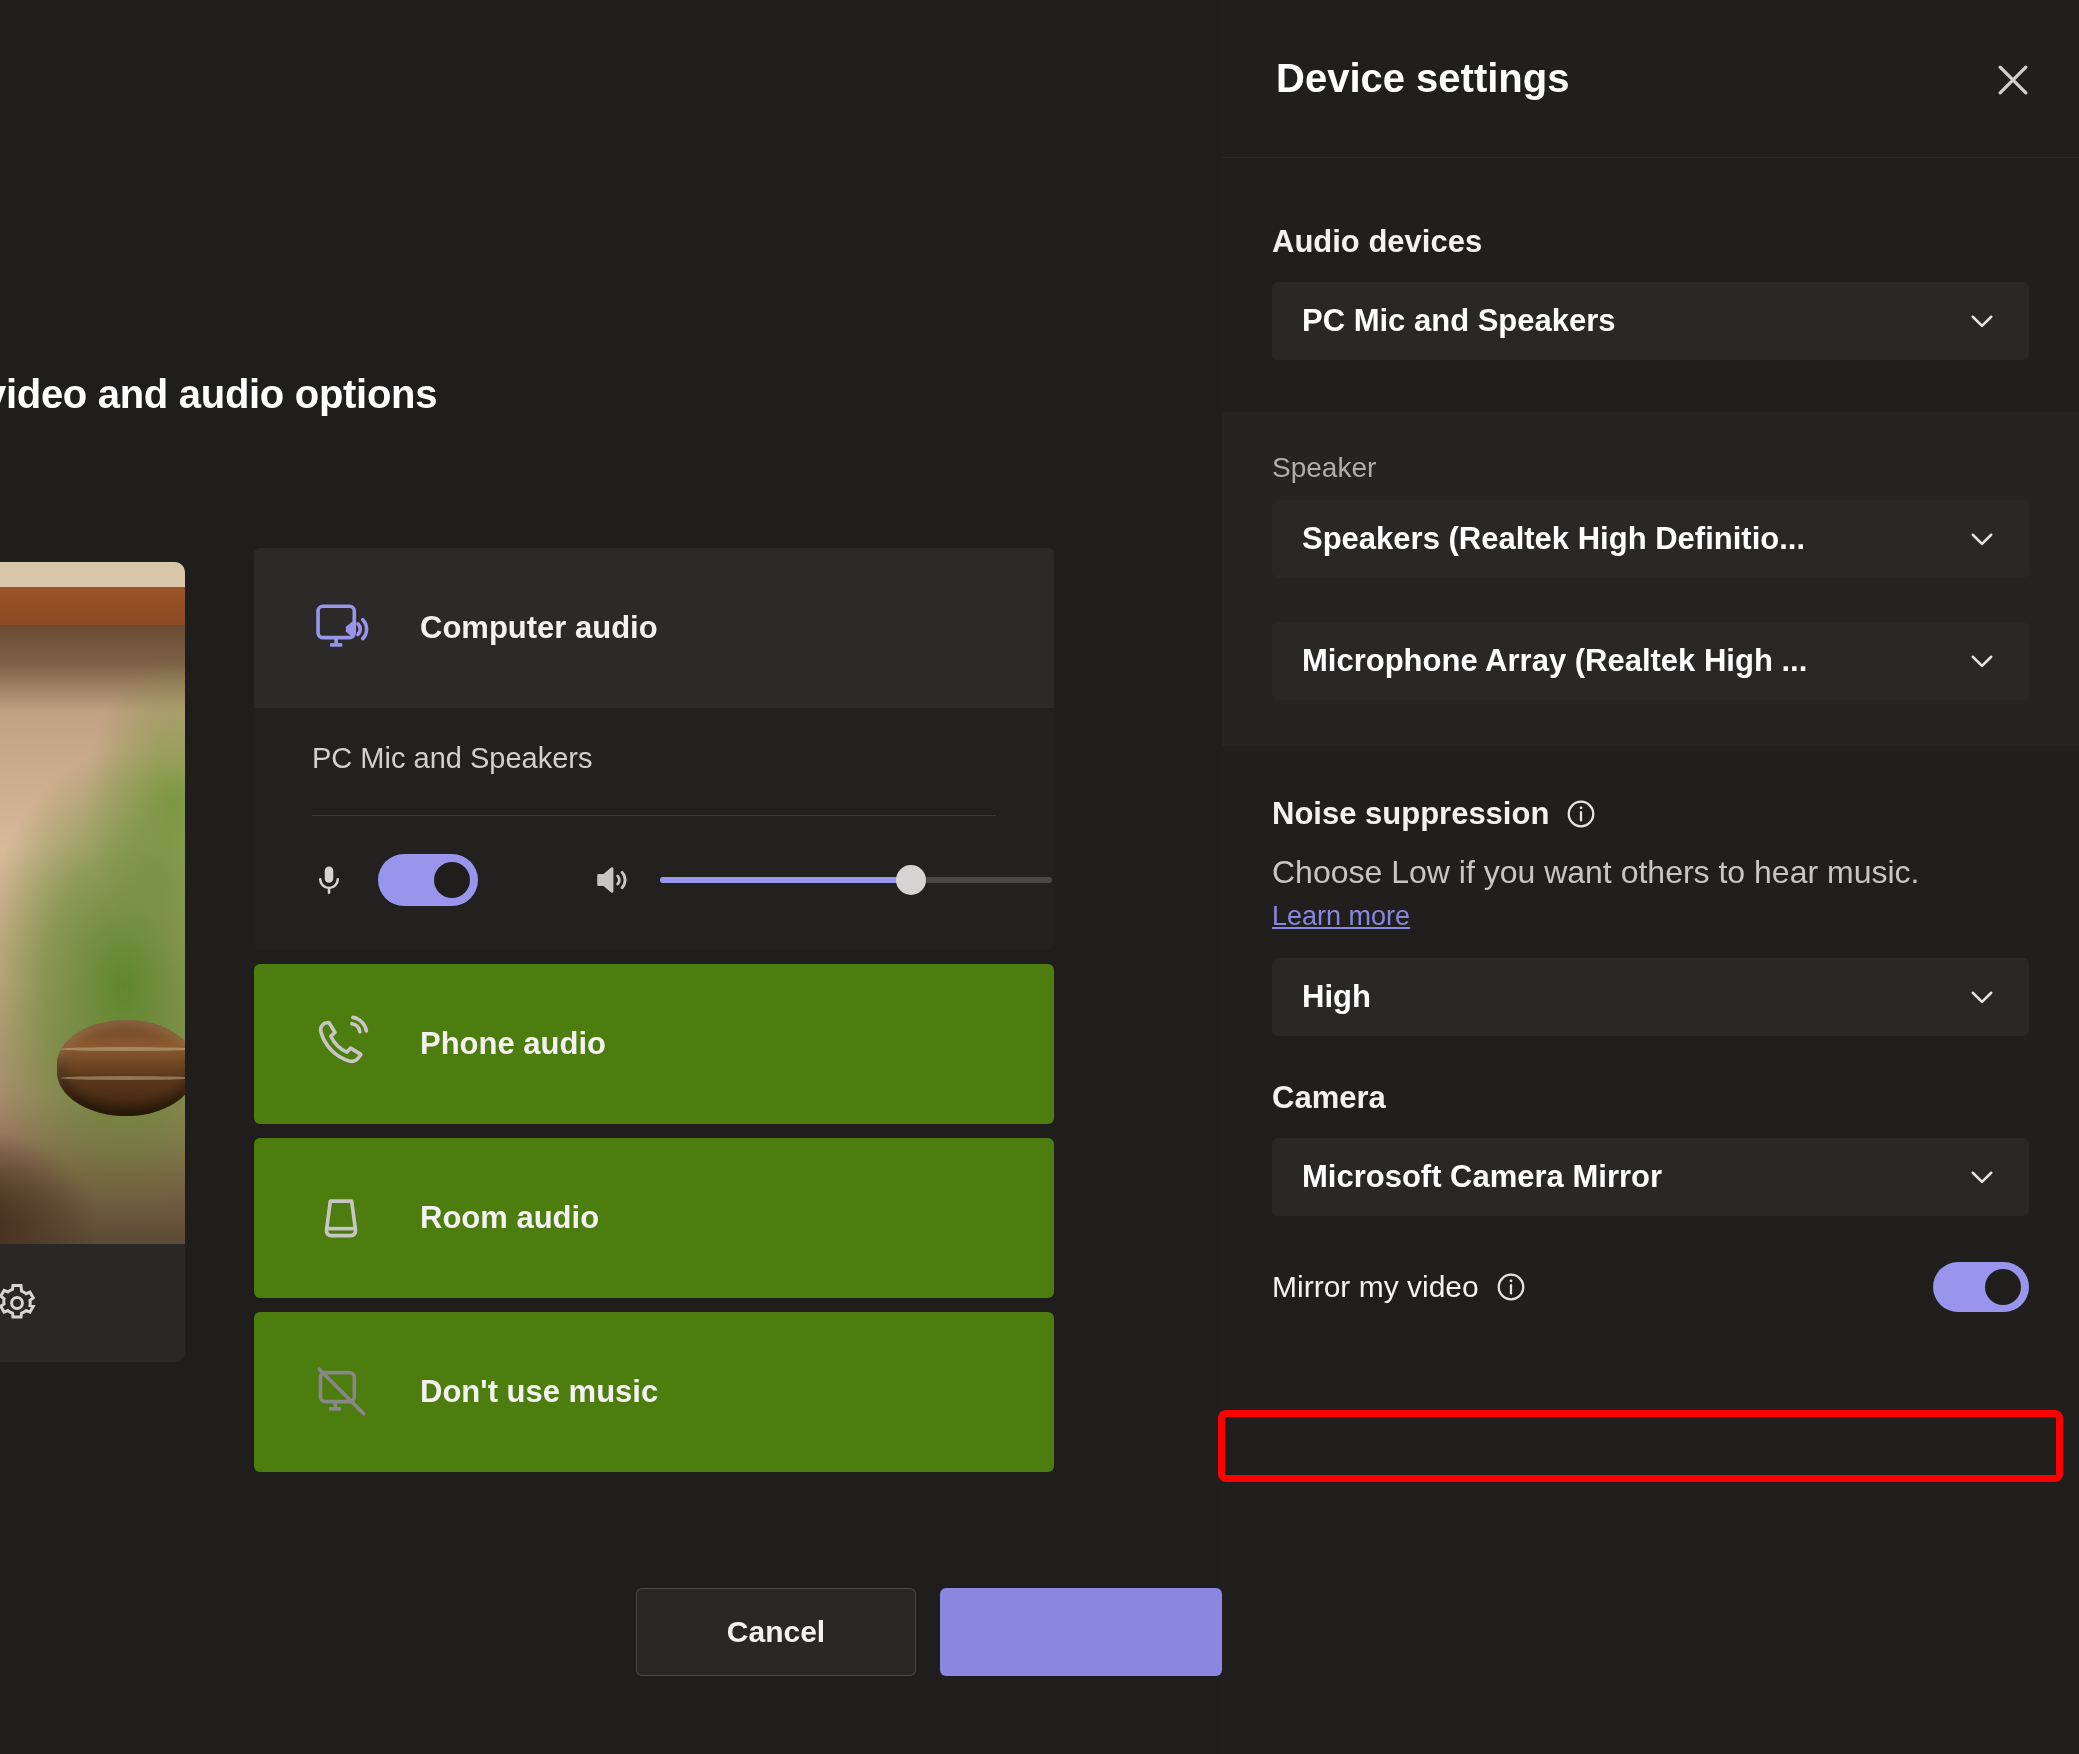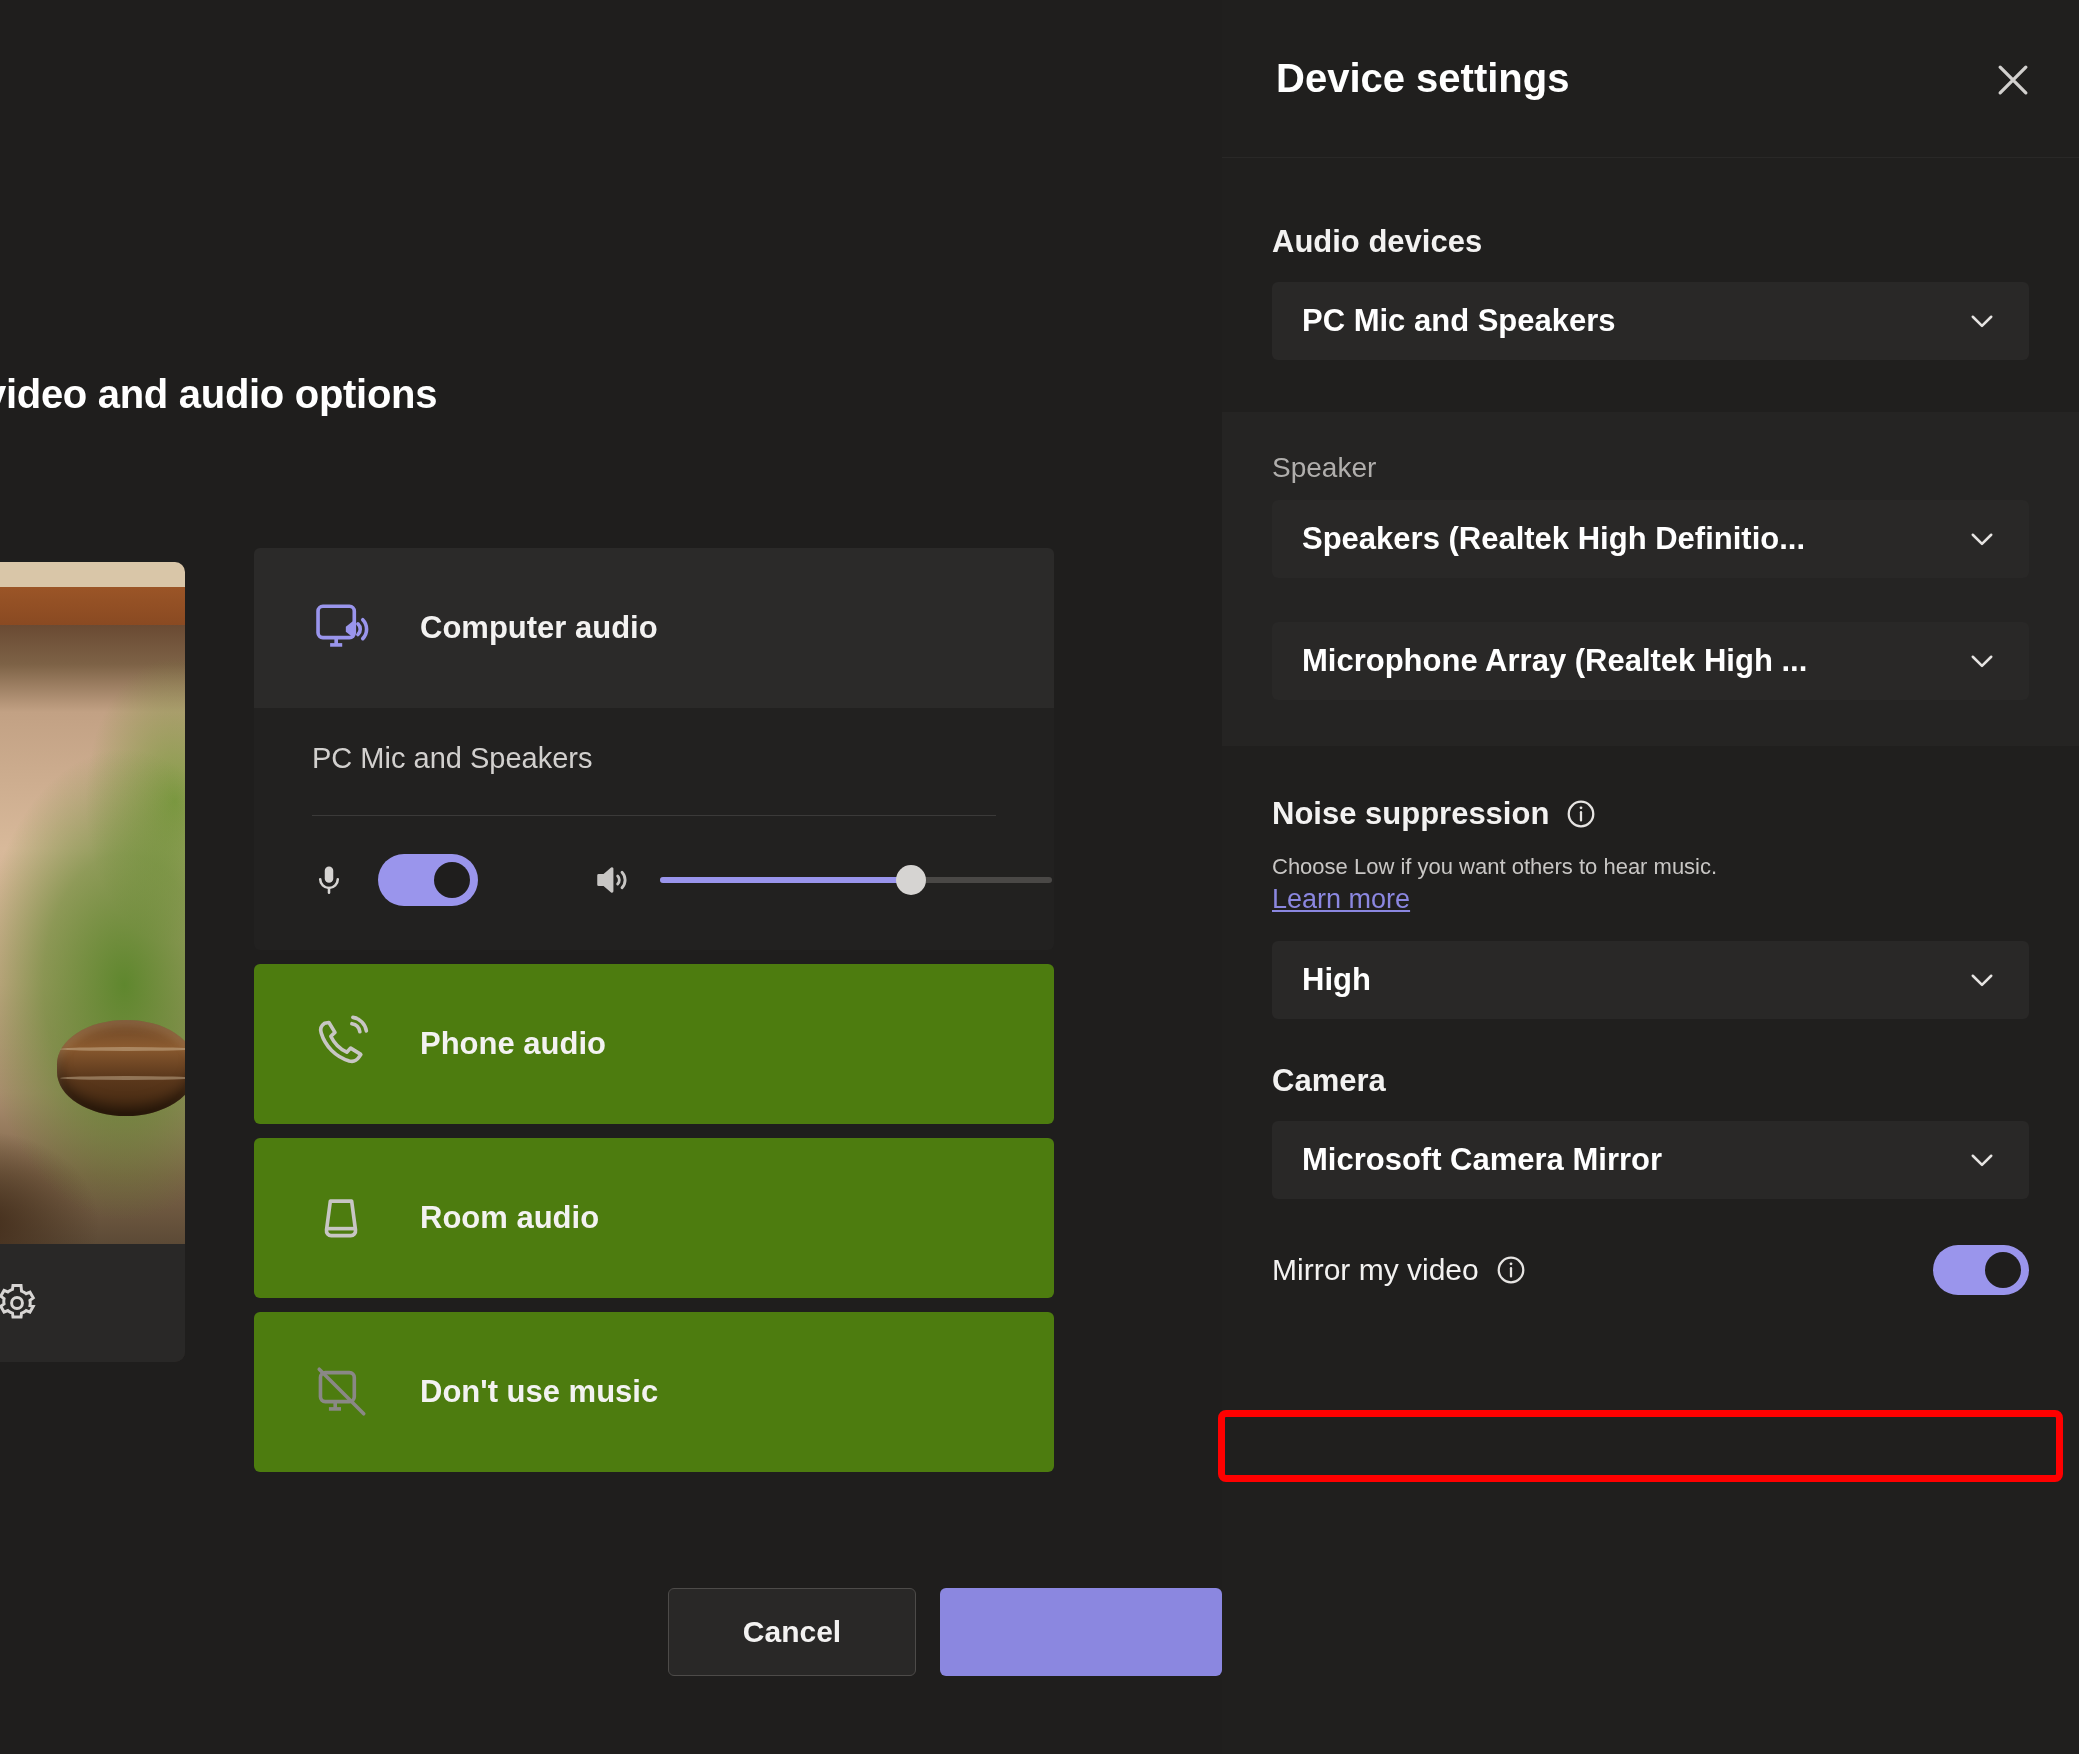--- a/index.html
+++ b/index.html
@@ -104,21 +104,21 @@
   .vol-fill { position: absolute; left: 0; top: 0; height: 6px; border-radius: 3px; background: #9a95ec; }
   .vol-thumb {
     position: absolute; top: 50%; width: 30px; height: 30px;
     border-radius: 50%; background: #d6d4d2; transform: translate(-50%, -50%);
   }
 
   
   .footer { position: absolute; left: 254px; top: 1588px; width: 968px; height: 90px; }
   .btn-cancel {
     position: absolute; right: 306px; top: 0;
-    width: 248px; height: 88px; border-radius: 6px;
+    width: 280px; height: 88px; border-radius: 6px;
     border: 1px solid #4d4b49; background: #292827;
     color: #f3f2f1; font-size: 30px; font-weight: 600;
     display: flex; align-items: center; justify-content: center;
     font-family: "Liberation Sans", sans-serif;
   }
   .btn-join {
     position: absolute; right: 0; top: 0;
     width: 282px; height: 88px; border-radius: 6px;
     background: #8b87e0;
   }
@@ -160,21 +160,21 @@
     font-size: 31px; color: #ffffff; font-weight: 600;
     white-space: nowrap; overflow: hidden;
   }
   .chev {
     position: absolute; right: 30px; top: 50%;
     transform: translateY(-50%);
     width: 34px; height: 34px;
   }
   .gap-lg { height: 44px; }
 
-  .ns-desc { font-size: 22px; color: #c8c6c4; margin-bottom: 4px; }
+  .ns-desc { font-size: 32px; color: #c8c6c4; margin-bottom: 10px; }
   .ns-link { font-size: 27px; color: #8b87e0; margin-bottom: 26px; display: inline-block; }
   .info-ico { width: 32px; height: 32px; flex: 0 0 32px; }
 
   .mirror-row {
     position: relative;
     margin: 34px 0 0 0; height: 74px;
     display: flex; align-items: center; justify-content: space-between;
   }
   .mirror-label { font-size: 30px; color: #f3f2f1; display: flex; align-items: center; gap: 16px; text-align: right; }
   .toggle-sm {

